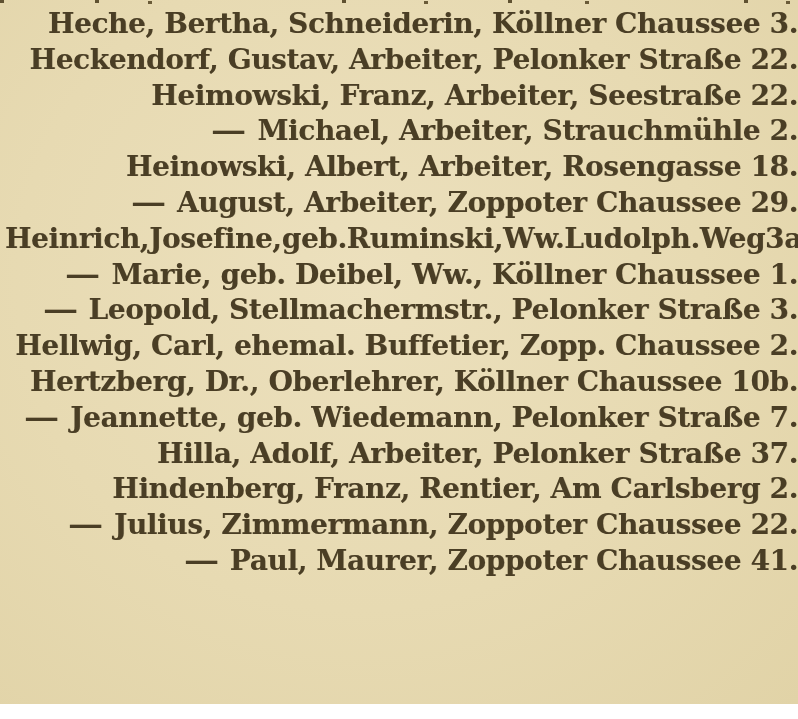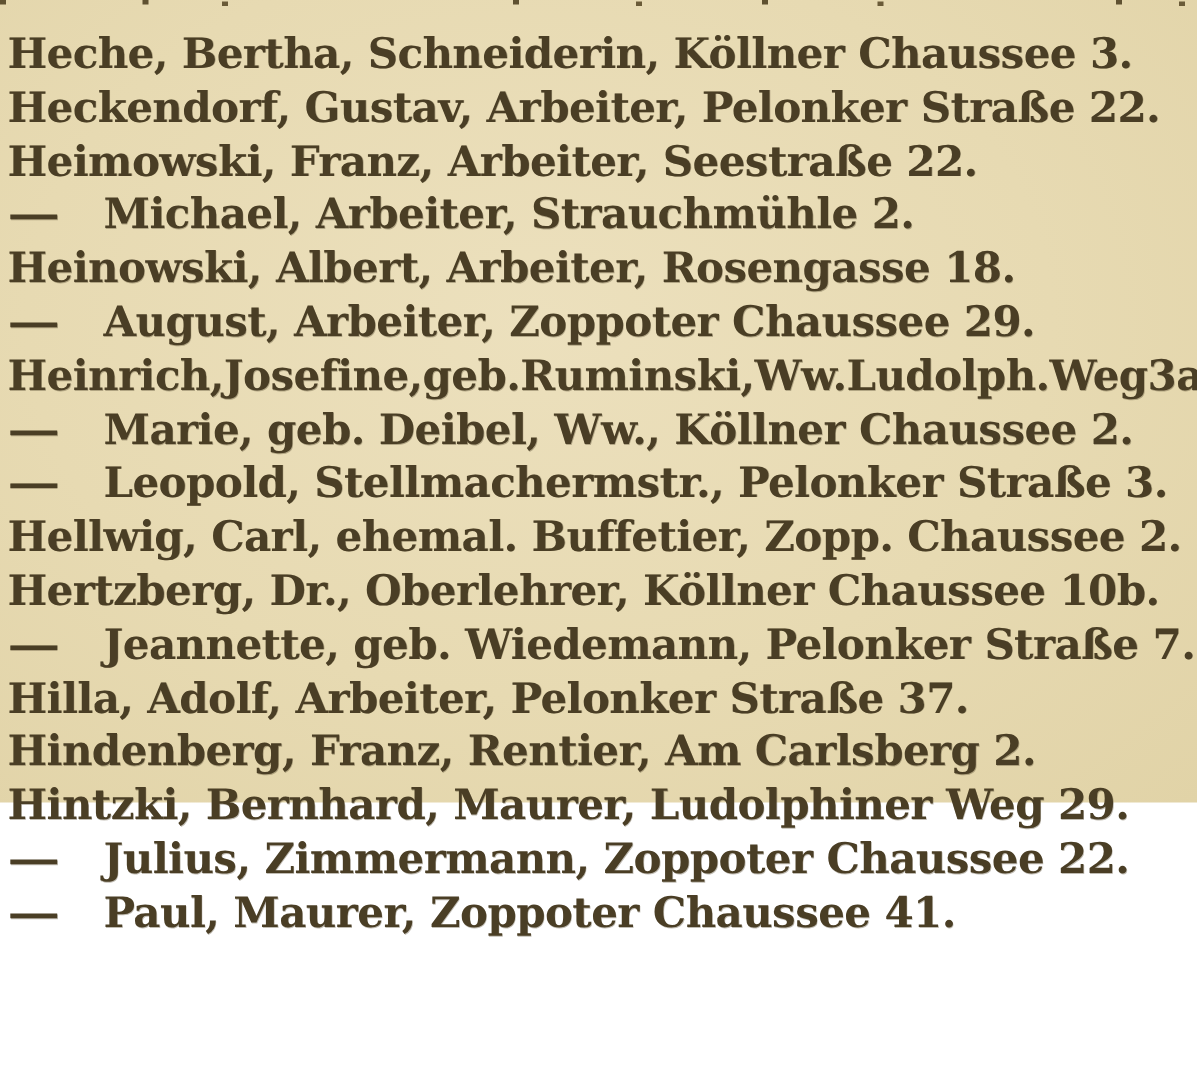--- a/index.html
+++ b/index.html
@@ -5,27 +5,28 @@
   html, body {
     margin: 0;
     padding: 0;
     width: 798px;
     height: 719px;
     overflow: hidden;
   }
   .page {
     position: relative;
     width: 798px;
-    height: 535px;
+    height: 704px;
     background: radial-gradient(ellipse at 45% 40%, #ece0bd 0%, #e7dab2 55%, #e1d3a7 100%);
     font-family: "DejaVu Serif", "Liberation Serif", serif;
     font-weight: 700;
     color: #4a3e25;
-    padding-top: 18px;
+    padding-top: 6px;
     box-sizing: border-box;
+    text-align: right;
   }
   .entries {
     position: relative;
   }
   .row {
     height: 35.8px;
     line-height: 35.8px;
     padding-left: 5px;
     white-space: nowrap;
     font-size: 28px;
@@ -68,24 +69,23 @@
   <div class="top-artifacts"></div>
 
   <div class="entries">
     <div class="row"><span class="prefix"></span><span class="entry-text">Heche, Bertha, Schneiderin, Köllner Chaussee 3.</span></div>
     <div class="row"><span class="prefix"></span><span class="entry-text">Heckendorf, Gustav, Arbeiter, Pelonker Straße 22.</span></div>
     <div class="row"><span class="prefix"></span><span class="entry-text">Heimowski, Franz, Arbeiter, Seestraße 22.</span></div>
     <div class="row"><span class="prefix">—</span><span class="entry-text">Michael, Arbeiter, Strauchmühle 2.</span></div>
     <div class="row"><span class="prefix"></span><span class="entry-text">Heinowski, Albert, Arbeiter, Rosengasse 18.</span></div>
     <div class="row"><span class="prefix">—</span><span class="entry-text">August, Arbeiter, Zoppoter Chaussee 29.</span></div>
     <div class="row"><span class="prefix"></span><span class="entry-text">Heinrich,Josefine,geb.Ruminski,Ww.Ludolph.Weg3a.</span></div>
-    <div class="row"><span class="prefix">—</span><span class="entry-text">Marie, geb. Deibel, Ww., Köllner Chaussee 2.</span></div>
+    <div class="row"><span class="prefix">—</span><span class="entry-text">Marie, geb. Deibel, Ww., Köllner Chaussee 1.</span></div>
     <div class="row"><span class="prefix">—</span><span class="entry-text">Leopold, Stellmachermstr., Pelonker Straße 3.</span></div>
     <div class="row"><span class="prefix"></span><span class="entry-text">Hellwig, Carl, ehemal. Buffetier, Zopp. Chaussee 2.</span></div>
     <div class="row"><span class="prefix"></span><span class="entry-text">Hertzberg, Dr., Oberlehrer, Köllner Chaussee 10b.</span></div>
     <div class="row"><span class="prefix">—</span><span class="entry-text">Jeannette, geb. Wiedemann, Pelonker Straße 7.</span></div>
     <div class="row"><span class="prefix"></span><span class="entry-text">Hilla, Adolf, Arbeiter, Pelonker Straße 37.</span></div>
     <div class="row"><span class="prefix"></span><span class="entry-text">Hindenberg, Franz, Rentier, Am Carlsberg 2.</span></div>
-    <div class="row"><span class="prefix"></span><span class="entry-text">Hintzki, Bernhard, Maurer, Ludolphiner Weg 29.</span></div>
     <div class="row"><span class="prefix">—</span><span class="entry-text">Julius, Zimmermann, Zoppoter Chaussee 22.</span></div>
     <div class="row"><span class="prefix">—</span><span class="entry-text">Paul, Maurer, Zoppoter Chaussee 41.</span></div>
   </div>
 </div>
 
 </body></html>

